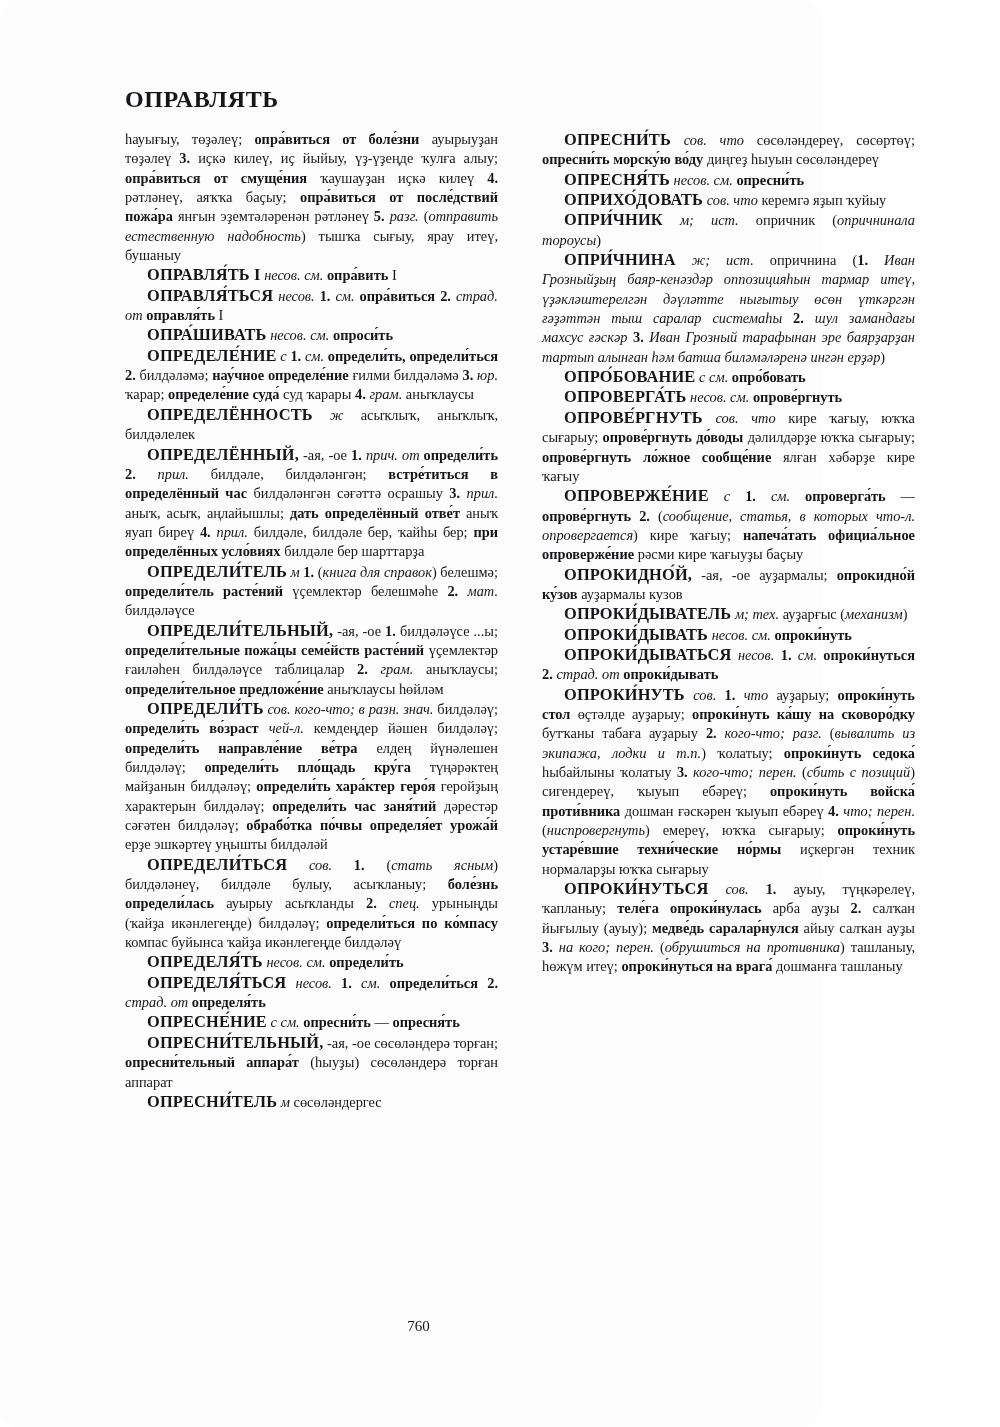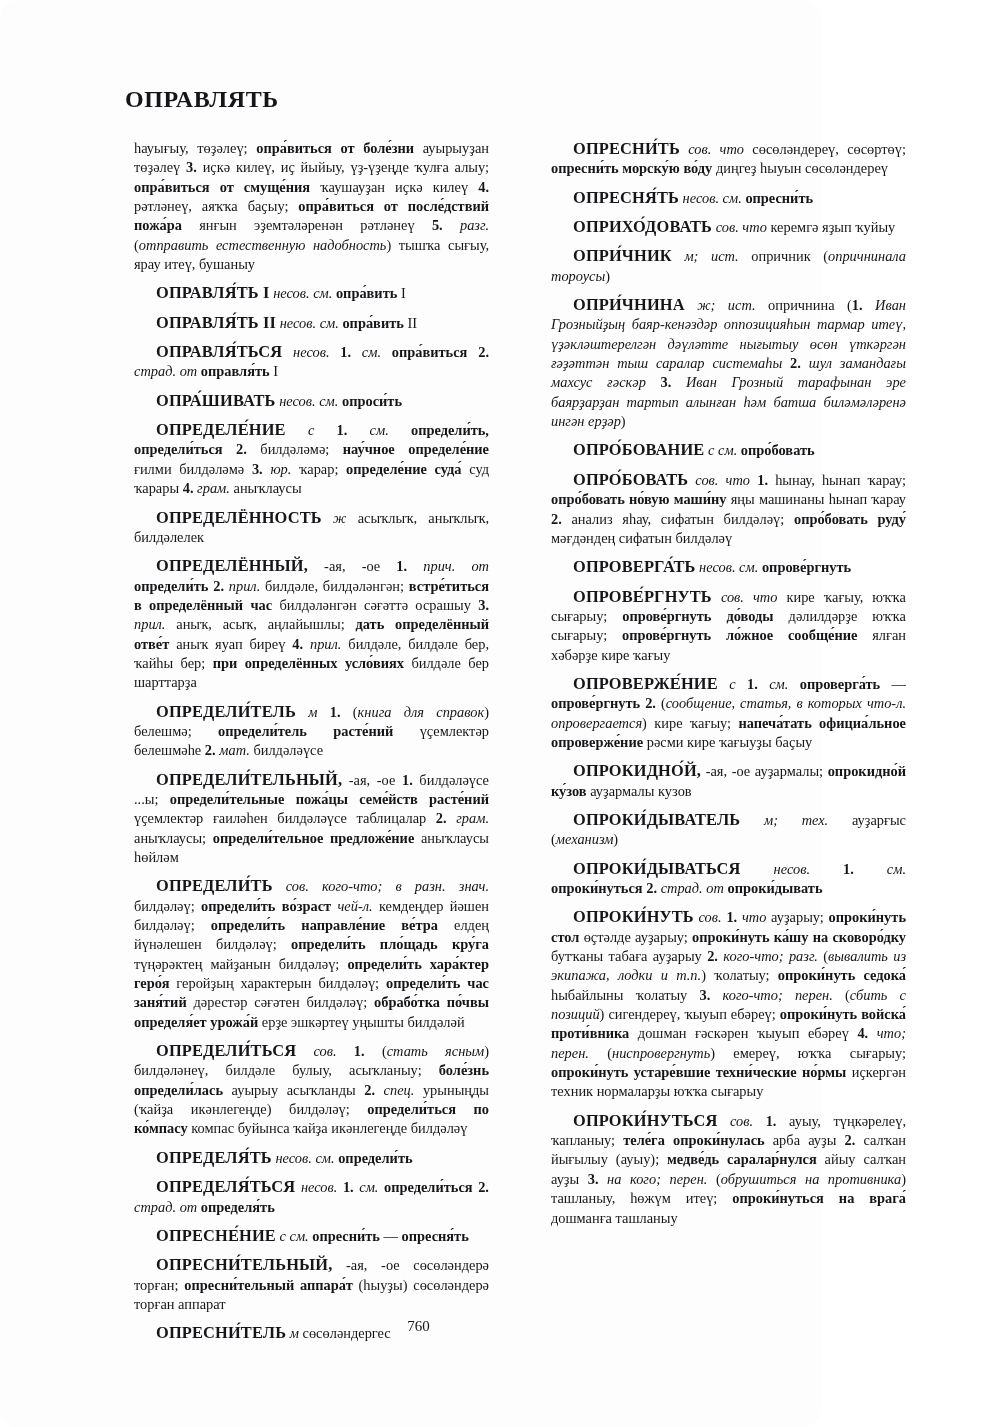--- a/index.html
+++ b/index.html
@@ -43,21 +43,21 @@
   }
   .col {
     width: 373px;
     font-size: 14.4px;
     line-height: 19.35px;
     text-align: justify;
     text-justify: inter-word;
     hyphens: manual;
   }
   .entry {
-    margin: 9px;
+    margin: 0;
     padding: 0;
     text-indent: 22px;
     text-align: justify;
   }
   .entry.cont {
     text-indent: 0;
   }
   .hw {
     font-weight: bold;
     font-size: 16.4px;
@@ -78,21 +78,20 @@
 
 <div class="page">
 
   <div class="page-header">ОПРАВЛЯТЬ</div>
 
   <div class="columns">
 
     <div class="col" id="left-col">
         <p class="entry cont">һауығыу, төҙәлеү; <b>опра́виться от боле́зни</b> ауырыуҙан төҙәлеү <b>3.</b> иҫкә килеү, иҫ йыйыу, үҙ-үҙеңде ҡулға алыу; <b>опра́виться от смуще́ния</b> ҡаушауҙан иҫкә килеү <b>4.</b> рәтләнеү, аяҡҡа баҫыу; <b>опра́виться от после́дствий пожа́ра</b> янғын эҙемтәләренән рәтләнеү <b>5.</b> <i>разг.</i> (<i>отправить естественную надобность</i>) тышҡа сығыу, ярау итеү, бушаныу</p>
         <p class="entry"><span class="hw">ОПРАВЛЯ́ТЬ I</span><span> <i>несов. см.</i> <b>опра́вить</b> I</span></p>
-        <p class="entry"><span class="hw">ОПРАВЛЯ́ТЬ II</span><span> <i>несов. см.</i> <b>опра́вить</b> II</span></p>
         <p class="entry"><span class="hw">ОПРАВЛЯ́ТЬСЯ</span><span> <i>несов.</i> <b>1.</b> <i>см.</i> <b>опра́виться</b> <b>2.</b> <i>страд. от</i> <b>оправля́ть</b> I</span></p>
         <p class="entry"><span class="hw">ОПРА́ШИВАТЬ</span><span> <i>несов. см.</i> <b>опроси́ть</b></span></p>
         <p class="entry"><span class="hw">ОПРЕДЕЛЕ́НИЕ</span><span> <i>с</i> <b>1.</b> <i>см.</i> <b>определи́ть, определи́ться</b> <b>2.</b> билдәләмә; <b>нау́чное определе́ние</b> ғилми билдәләмә <b>3.</b> <i>юр.</i> ҡарар; <b>определе́ние суда́</b> суд ҡарары <b>4.</b> <i>грам.</i> аныҡлаусы</span></p>
         <p class="entry"><span class="hw">ОПРЕДЕЛЁННОСТЬ</span><span> <i>ж</i> асыҡлыҡ, аныҡлыҡ, билдәлелек</span></p>
         <p class="entry"><span class="hw">ОПРЕДЕЛЁННЫЙ,</span><span> -ая, -ое <b>1.</b> <i>прич. от</i> <b>определи́ть</b> <b>2.</b> <i>прил.</i> билдәле, билдәләнгән; <b>встре́титься в определённый час</b> билдәләнгән сәғәттә осрашыу <b>3.</b> <i>прил.</i> аныҡ, асыҡ, аңлайышлы; <b>дать определённый отве́т</b> аныҡ яуап биреү <b>4.</b> <i>прил.</i> билдәле, билдәле бер, ҡайһы бер; <b>при определённых усло́виях</b> билдәле бер шарттарҙа</span></p>
         <p class="entry"><span class="hw">ОПРЕДЕЛИ́ТЕЛЬ</span><span> <i>м</i> <b>1.</b> (<i>книга для справок</i>) белешмә; <b>определи́тель расте́ний</b> үҫемлектәр белешмәһе <b>2.</b> <i>мат.</i> билдәләүсе</span></p>
         <p class="entry"><span class="hw">ОПРЕДЕЛИ́ТЕЛЬНЫЙ,</span><span> -ая, -ое <b>1.</b> билдәләүсе ...ы; <b>определи́тельные пожа́цы семе́йств расте́ний</b> үҫемлектәр ғаиләһен билдәләүсе таблицалар <b>2.</b> <i>грам.</i> аныҡлаусы; <b>определи́тельное предложе́ние</b> аныҡлаусы һөйләм</span></p>
         <p class="entry"><span class="hw">ОПРЕДЕЛИ́ТЬ</span><span> <i>сов. кого-что; в разн. знач.</i> билдәләү; <b>определи́ть во́зраст</b> <i>чей-л.</i> кемдеңдер йәшен билдәләү; <b>определи́ть направле́ние ве́тра</b> елдең йүнәлешен билдәләү; <b>определи́ть пло́щадь кру́га</b> түңәрәктең майҙанын билдәләү; <b>определи́ть хара́ктер геро́я</b> геройҙың характерын билдәләү; <b>определи́ть час заня́тий</b> дәрестәр сәғәтен билдәләү; <b>обрабо́тка по́чвы определя́ет урожа́й</b> ерҙе эшкәртеү уңышты билдәләй</span></p>
         <p class="entry"><span class="hw">ОПРЕДЕЛИ́ТЬСЯ</span><span> <i>сов.</i> <b>1.</b> (<i>стать ясным</i>) билдәләнеү, билдәле булыу, асыҡланыу; <b>боле́знь определи́лась</b> ауырыу асыҡланды <b>2.</b> <i>спец.</i> урыныңды (ҡайҙа икәнлегеңде) билдәләү; <b>определи́ться по ко́мпасу</b> компас буйынса ҡайҙа икәнлегеңде билдәләү</span></p>
         <p class="entry"><span class="hw">ОПРЕДЕЛЯ́ТЬ</span><span> <i>несов. см.</i> <b>определи́ть</b></span></p>
@@ -102,26 +101,26 @@
         <p class="entry"><span class="hw">ОПРЕСНИ́ТЕЛЬ</span><span> <i>м</i> сөсөләндергес</span></p>
       </div>
 
     <div class="col" id="right-col">
         <p class="entry"><span class="hw">ОПРЕСНИ́ТЬ</span><span> <i>сов. что</i> сөсөләндереү, сөсөртөү; <b>опресни́ть морску́ю во́ду</b> диңгеҙ һыуын сөсөләндереү</span></p>
         <p class="entry"><span class="hw">ОПРЕСНЯ́ТЬ</span><span> <i>несов. см.</i> <b>опресни́ть</b></span></p>
         <p class="entry"><span class="hw">ОПРИХО́ДОВАТЬ</span><span> <i>сов. что</i> керемгә яҙып ҡуйыу</span></p>
         <p class="entry"><span class="hw">ОПРИ́ЧНИК</span><span> <i>м; ист.</i> опричник (<i>опричнинала тороусы</i>)</span></p>
         <p class="entry"><span class="hw">ОПРИ́ЧНИНА</span><span> <i>ж; ист.</i> опричнина (<b>1.</b> <i>Иван Грозныйҙың баяр-кенәздәр оппозицияһын тармар итеү, үҙәкләштерелгән дәүләтте нығытыу өсөн үткәргән ғәҙәттән тыш саралар системаһы</i> <b>2.</b> <i>шул замандағы махсус ғәскәр</i> <b>3.</b> <i>Иван Грозный тарафынан эре баярҙарҙан тартып алынған һәм батша биләмәләренә ингән ерҙәр</i>)</span></p>
         <p class="entry"><span class="hw">ОПРО́БОВАНИЕ</span><span> <i>с см.</i> <b>опро́бовать</b></span></p>
-        <p class="entry"><span class="hw">ОПРО́БОВАТЬ</span><span> <i>сов. что</i> <b>1.</b> һынау, һынап ҡарау; <b>опро́бовать но́вую маши́ну</b> яңы машинаны һынап ҡарау <b>2.</b> анализ яһау, сифатын билдәләү; <b>опро́бовать руду́</b> мәғдәндең сифатын билдәләү</span></p>
         <p class="entry"><span class="hw">ОПРОВЕРГА́ТЬ</span><span> <i>несов. см.</i> <b>опрове́ргнуть</b></span></p>
         <p class="entry"><span class="hw">ОПРОВЕ́РГНУТЬ</span><span> <i>сов. что</i> кире ҡағыу, юҡҡа сығарыу; <b>опрове́ргнуть до́воды</b> дәлилдәрҙе юҡҡа сығарыу; <b>опрове́ргнуть ло́жное сообще́ние</b> ялған хәбәрҙе кире ҡағыу</span></p>
         <p class="entry"><span class="hw">ОПРОВЕРЖЕ́НИЕ</span><span> <i>с</i> <b>1.</b> <i>см.</i> <b>опроверга́ть</b> — <b>опрове́ргнуть</b> <b>2.</b> (<i>сообщение, статья, в которых что-л. опровергается</i>) кире ҡағыу; <b>напеча́тать официа́льное опроверже́ние</b> рәсми кире ҡағыуҙы баҫыу</span></p>
         <p class="entry"><span class="hw">ОПРОКИДНО́Й,</span><span> -ая, -ое ауҙармалы; <b>опрокидно́й ку́зов</b> ауҙармалы кузов</span></p>
         <p class="entry"><span class="hw">ОПРОКИ́ДЫВАТЕЛЬ</span><span> <i>м; тех.</i> ауҙарғыс (<i>механизм</i>)</span></p>
+        <p class="entry"><span class="hw">ОПРОКИ́ДЫВАТЬ</span><span> <i>несов. см.</i> <b>опроки́нуть</b></span></p>
         <p class="entry"><span class="hw">ОПРОКИ́ДЫВАТЬСЯ</span><span> <i>несов.</i> <b>1.</b> <i>см.</i> <b>опроки́нуться</b> <b>2.</b> <i>страд. от</i> <b>опроки́дывать</b></span></p>
         <p class="entry"><span class="hw">ОПРОКИ́НУТЬ</span><span> <i>сов.</i> <b>1.</b> <i>что</i> ауҙарыу; <b>опроки́нуть стол</b> өҫтәлде ауҙарыу; <b>опроки́нуть ка́шу на сковоро́дку</b> бутҡаны табаға ауҙарыу <b>2.</b> <i>кого-что; разг.</i> (<i>вывалить из экипажа, лодки и т.п.</i>) ҡолатыу; <b>опроки́нуть седока́</b> һыбайлыны ҡолатыу <b>3.</b> <i>кого-что; перен.</i> (<i>сбить с позиций</i>) сигендереү, ҡыуып ебәреү; <b>опроки́нуть войска́ проти́вника</b> дошман ғәскәрен ҡыуып ебәреү <b>4.</b> <i>что; перен.</i> (<i>ниспровергнуть</i>) емереү, юҡҡа сығарыу; <b>опроки́нуть устаре́вшие техни́ческие но́рмы</b> иҫкергән техник нормаларҙы юҡҡа сығарыу</span></p>
         <p class="entry"><span class="hw">ОПРОКИ́НУТЬСЯ</span><span> <i>сов.</i> <b>1.</b> ауыу, түңкәрелеү, ҡапланыу; <b>теле́га опроки́нулась</b> арба ауҙы <b>2.</b> салҡан йығылыу (ауыу); <b>медве́дь саралар́нулся</b> айыу салҡан ауҙы <b>3.</b> <i>на кого; перен.</i> (<i>обрушиться на противника</i>) ташланыу, һөжүм итеү; <b>опроки́нуться на врага́</b> дошманға ташланыу</span></p>
       </div>
 
   </div>
 
   <div class="page-number">760</div>
 
 </div>

